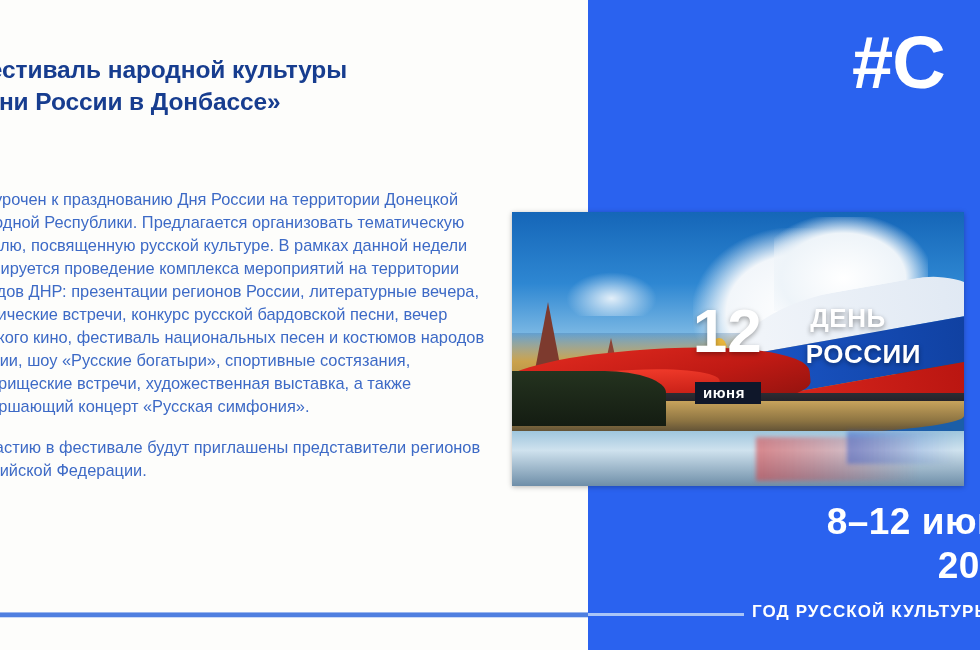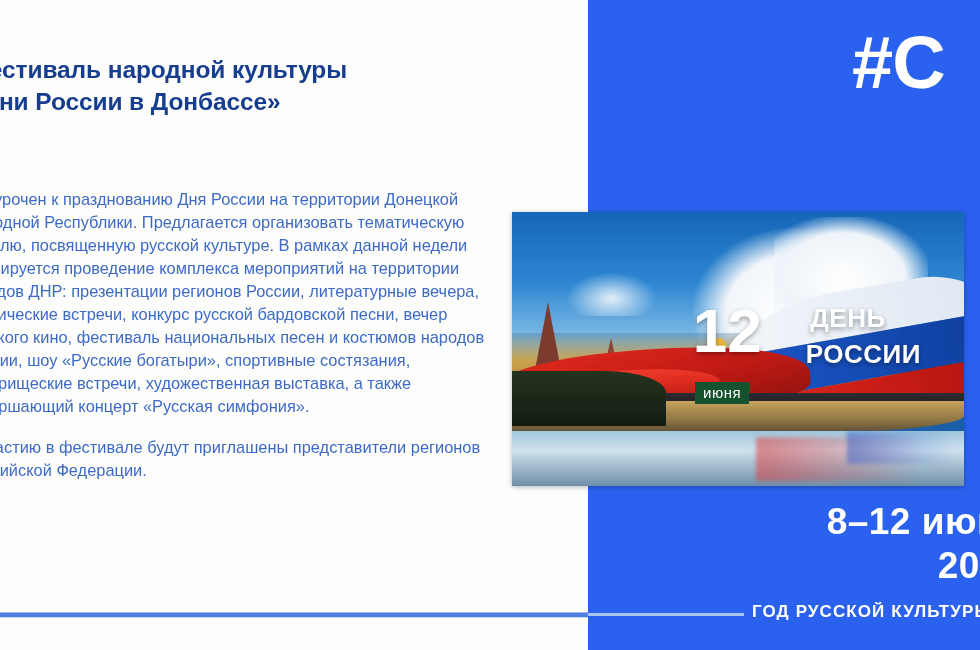--- a/index.html
+++ b/index.html
@@ -125,22 +125,22 @@
     background:linear-gradient(90deg,rgba(50,90,200,.5),rgba(50,90,200,0));filter:blur(2px);}
   
   .ph-bank{position:absolute;left:0;bottom:22%;width:34%;height:20%;
     background:linear-gradient(180deg,#24331f,#141c12);border-radius:0 40% 0 0;}
 
   
   .ph-12{position:absolute;left:40%;top:33%;
     font-size:62px;font-weight:bold;color:#ffffff;line-height:.92;
     text-shadow:0 2px 5px rgba(0,0,0,.35);}
   .ph-iunya{position:absolute;left:40.5%;top:62%;
-    background:#14532d;color:#ffffff;font-size:15px;font-weight:normal;
-    padding:2px 8px 3px 8px;letter-spacing:.5px;}
+    background:#0f172a;color:#ffffff;font-size:15px;font-weight:bold;
+    padding:2px 16px 3px 8px;letter-spacing:.5px;}
   .ph-den{position:absolute;left:66%;top:34%;
     font-size:26px;font-weight:bold;color:#ffffff;line-height:1.06;
     letter-spacing:.5px;text-shadow:0 2px 5px rgba(0,0,0,.4);white-space:nowrap;}
   .ph-rossii{position:absolute;left:65%;top:47%;
     font-size:26px;font-weight:bold;color:#ffffff;line-height:1.06;
     letter-spacing:.5px;text-shadow:0 2px 5px rgba(0,0,0,.4);white-space:nowrap;}
 </style>
 </head>
 <body>
 

